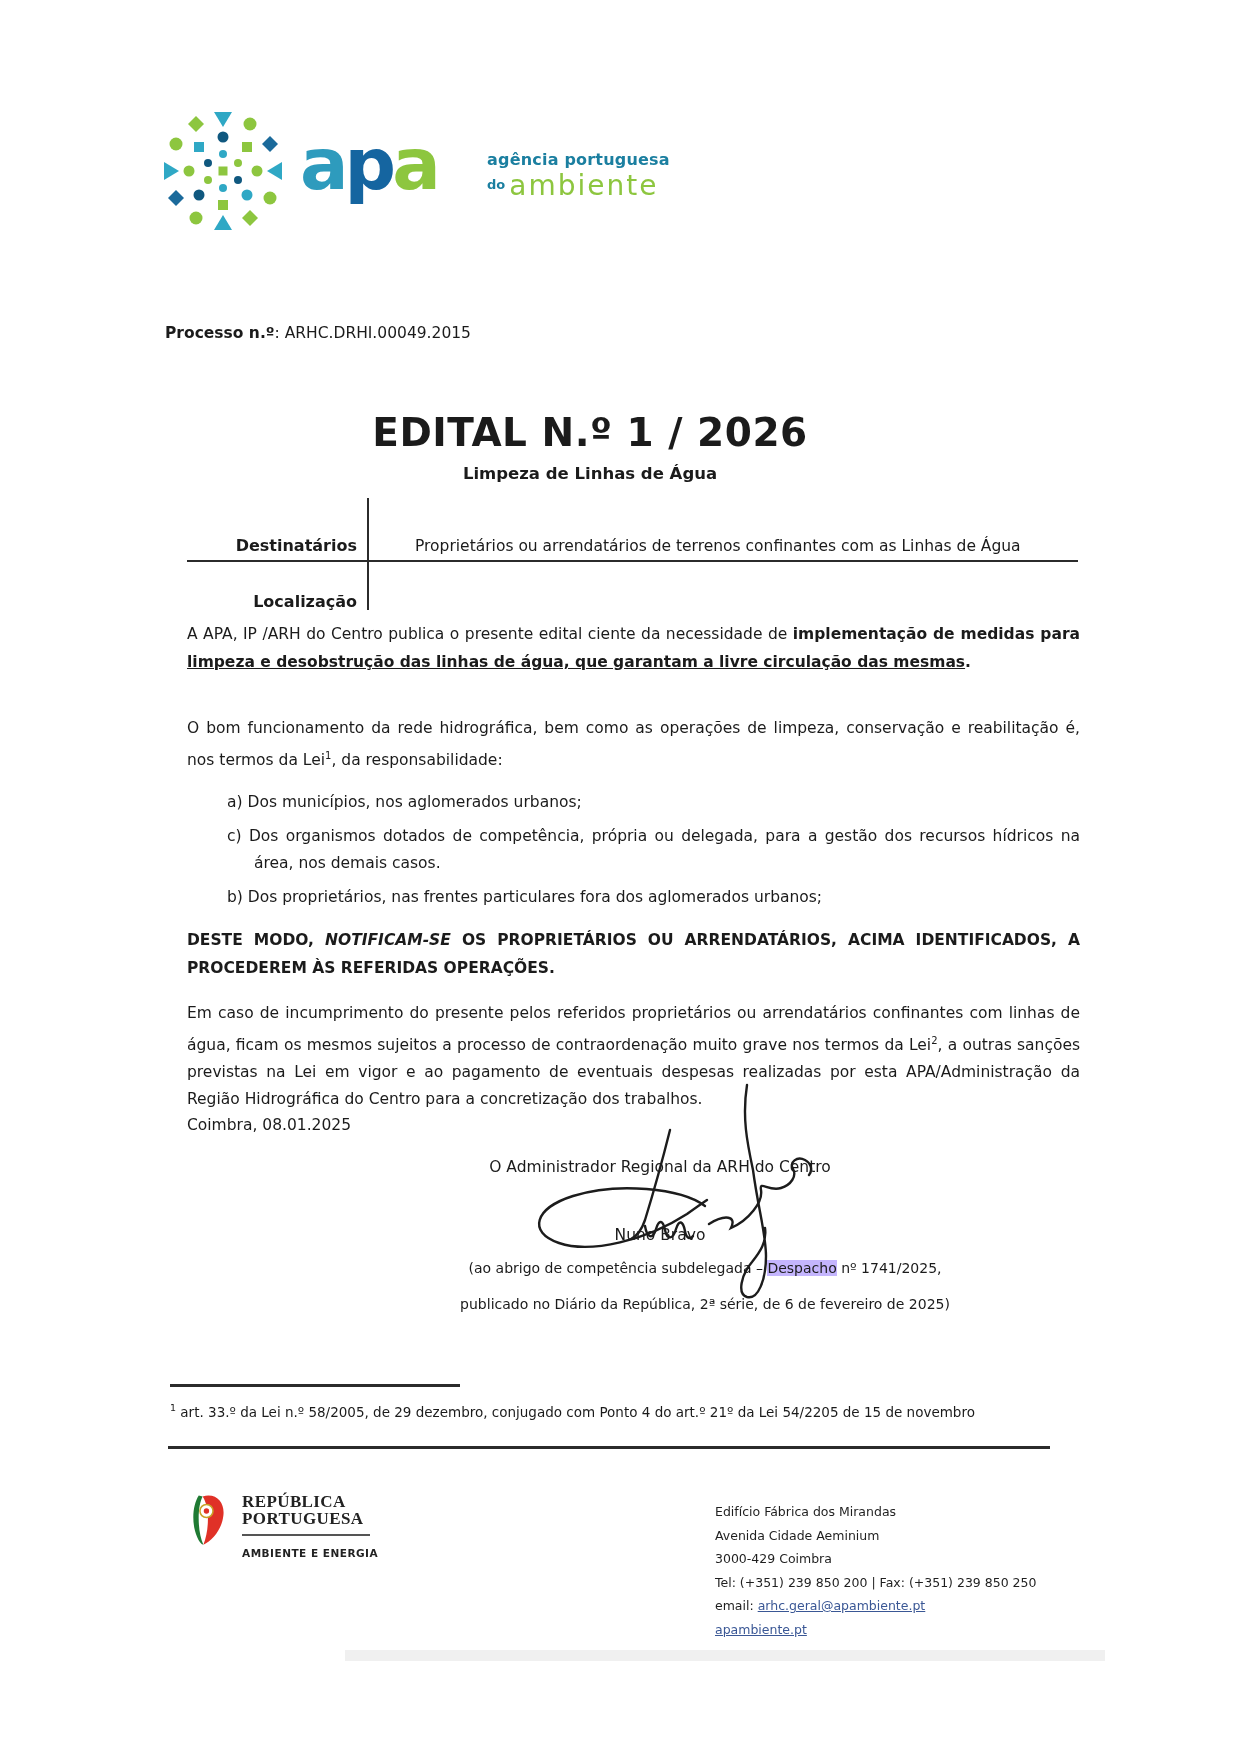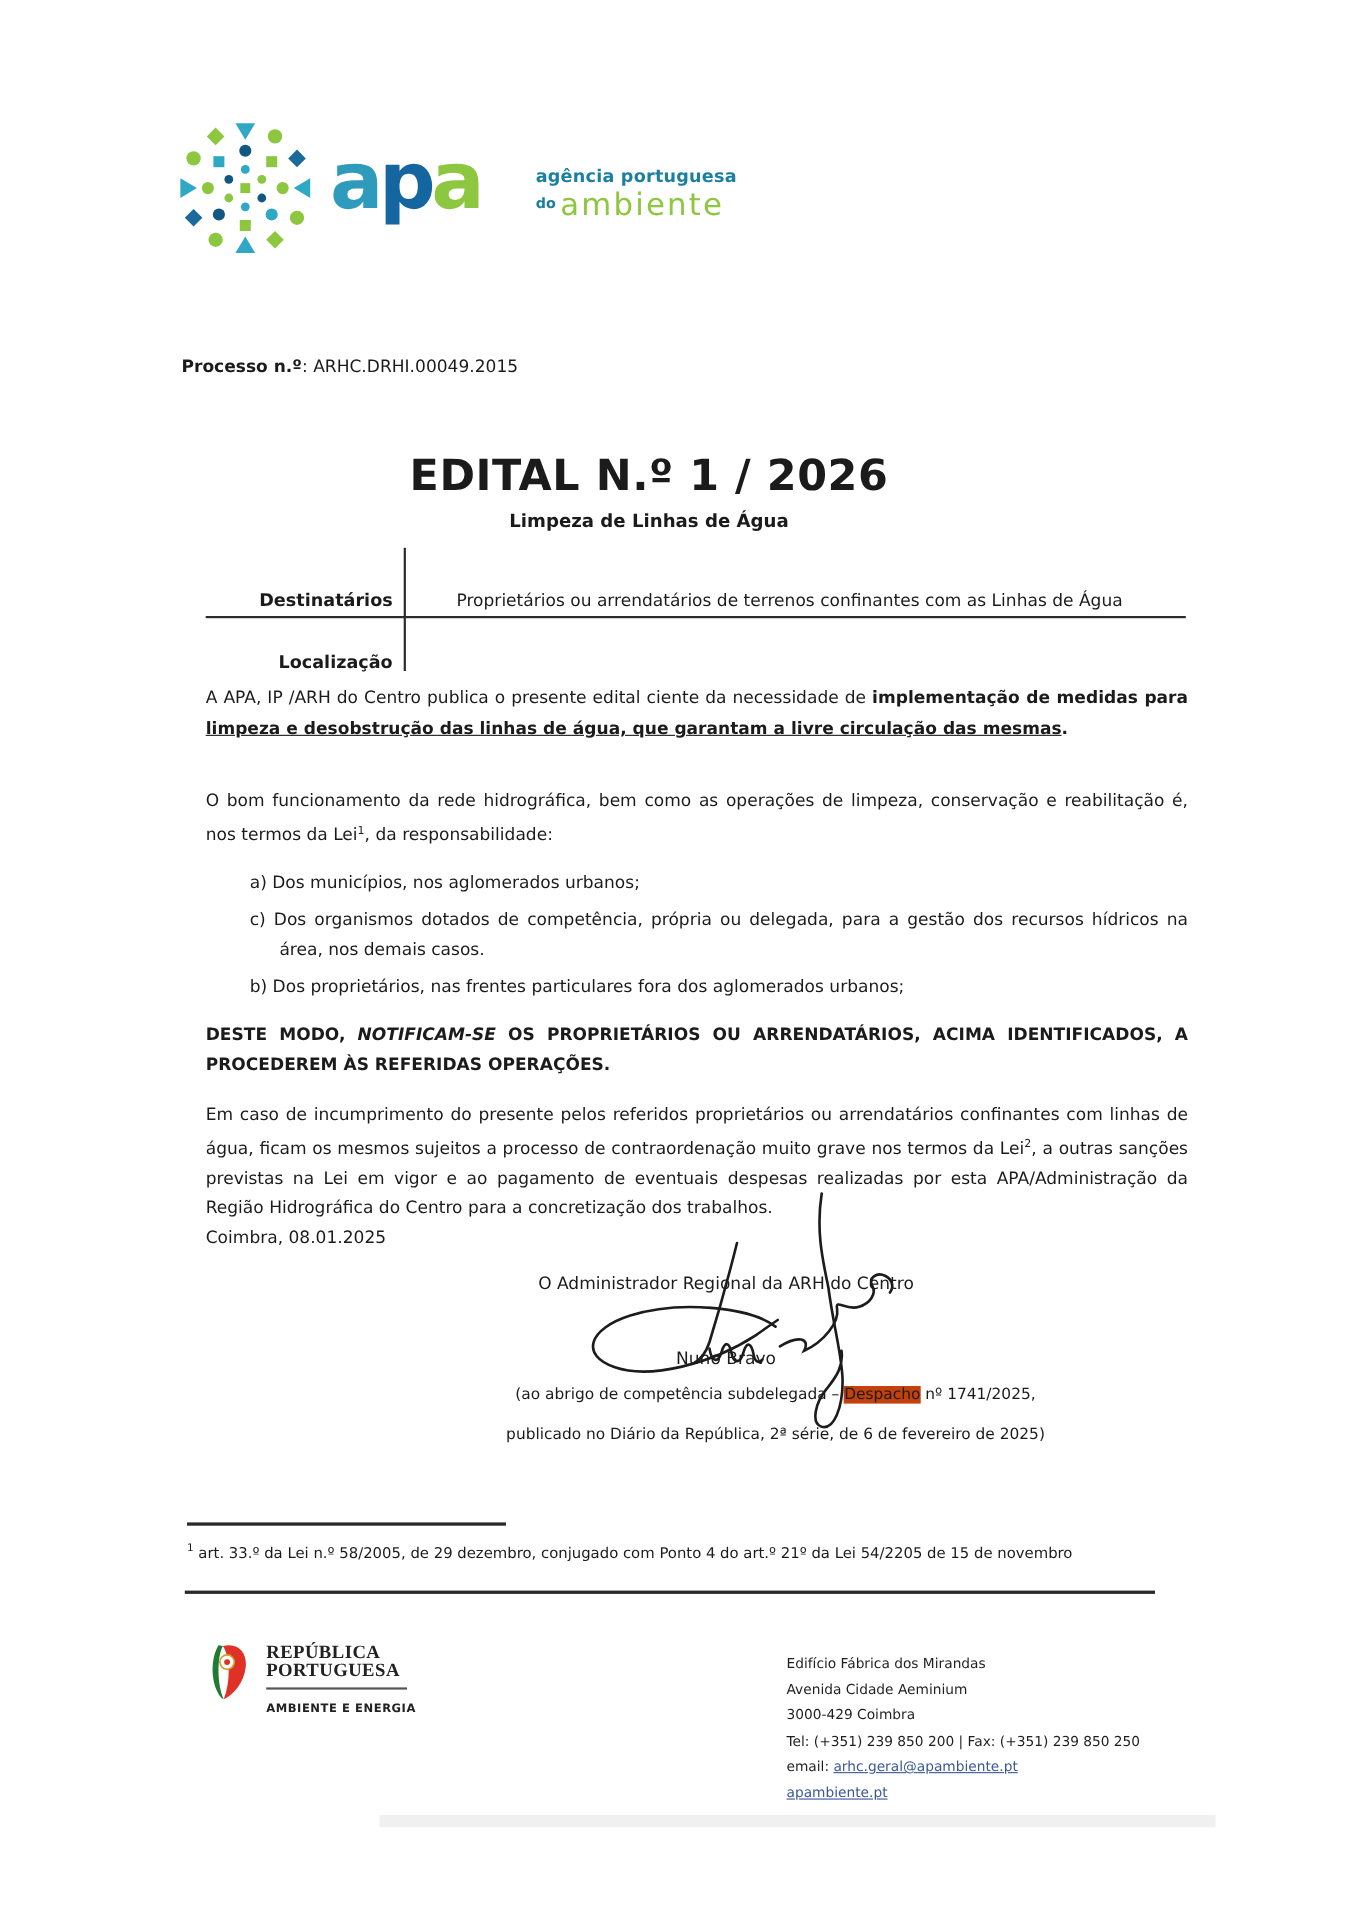--- a/index.html
+++ b/index.html
@@ -25,21 +25,21 @@
   .bold{font-weight:bold;}
   .bold-u{font-weight:bold; text-decoration:underline;}
   sup{font-size:10px; vertical-align:6px;}
   .tbl-label{font-weight:bold; font-size:16px; text-align:right;}
   .tbl-value{font-size:15.5px;}
   .vline{width:2px; background:#2b2b2b;}
   .row-line{border-bottom:2px solid #2b2b2b;}
   .list-item{font-size:15.5px; line-height:27px; text-align:justify; padding-left:27px; text-indent:-27px; margin-bottom:7px;}
   .sig-line{font-size:15.5px; text-align:center;}
   .sig-note{font-size:14px; text-align:center;}
-  .hl{background:#c2410c;}
+  .hl{background:#c4b5fd;}
   .fnote{font-size:13.5px; line-height:20px;}
   .fnote sup{font-size:9.5px;}
   .rule{background:#2b2b2b; height:2.5px;}
   
   .gov-name{font-family:"Liberation Serif","DejaVu Serif",serif; font-weight:bold; font-size:17px; line-height:16.5px; letter-spacing:.4px; color:#222;}
   .gov-rule{width:128px; height:1.5px; background:#555; margin-top:7px;}
   .gov-dept{font-size:10.5px; font-weight:bold; letter-spacing:.5px; color:#222; margin-top:11px;}
   .addr{font-size:12.5px; line-height:23.5px; color:#1f1f1f;}
   .addr a{color:#3a5795; text-decoration:underline;}
   .smudge{background:#f0f0f0;}

